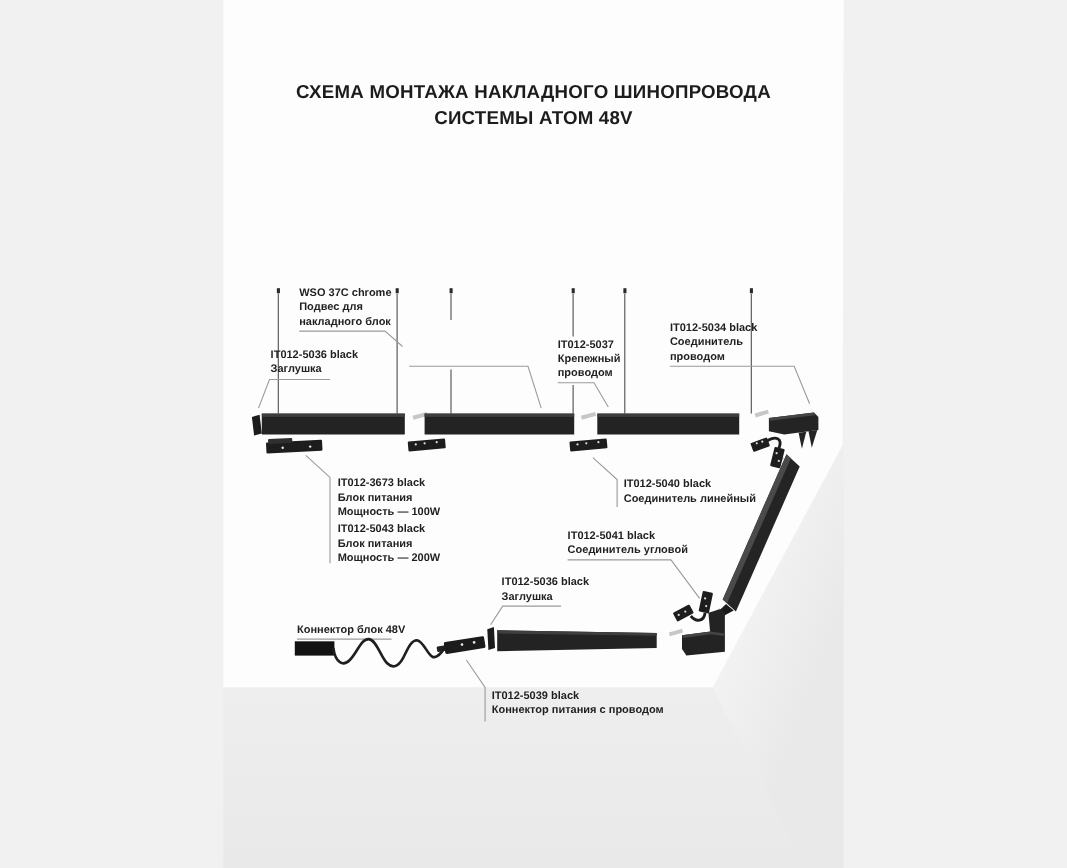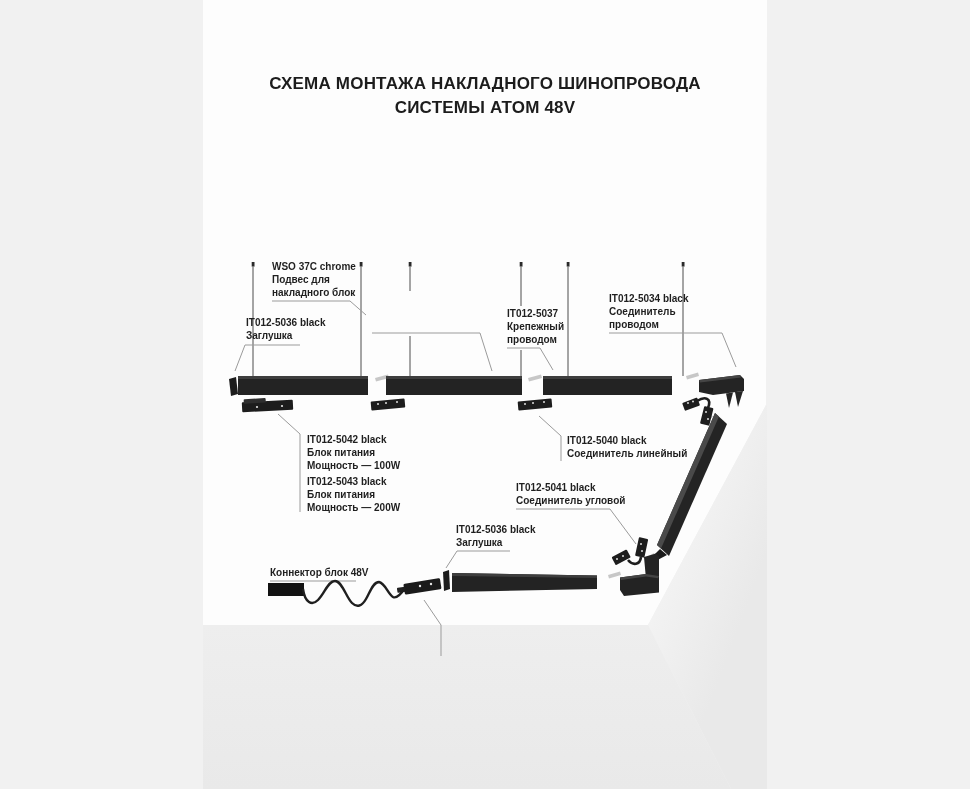--- a/index.html
+++ b/index.html
@@ -204,21 +204,21 @@
     <div class="desc">проводом</div>
   </div>
 
   <div class="callout" style="left:609px;top:292px">
     <div class="code">IT012-5034 black</div>
     <div class="desc">Соединитель</div>
     <div class="desc">проводом</div>
   </div>
 
   <div class="callout" style="left:307px;top:433px">
-    <div class="code">IT012-5042 black</div>
+    <div class="code">IT012-3673 black</div>
     <div class="desc">Блок питания</div>
     <div class="desc">Мощность — 100W</div>
   </div>
 
   <div class="callout" style="left:307px;top:475px">
     <div class="code">IT012-5043 black</div>
     <div class="desc">Блок питания</div>
     <div class="desc">Мощность — 200W</div>
   </div>
 
@@ -234,14 +234,18 @@
 
   <div class="callout" style="left:456px;top:523px">
     <div class="code">IT012-5036 black</div>
     <div class="desc">Заглушка</div>
   </div>
 
   <div class="callout" style="left:270px;top:566px">
     <div class="code">Коннектор блок 48V</div>
   </div>
 
+  <div class="callout" style="left:447px;top:626px">
+    <div class="code">IT012-5039 black</div>
+    <div class="desc">Коннектор питания с проводом</div>
+  </div>
 
 </div>
 
 </body></html>

